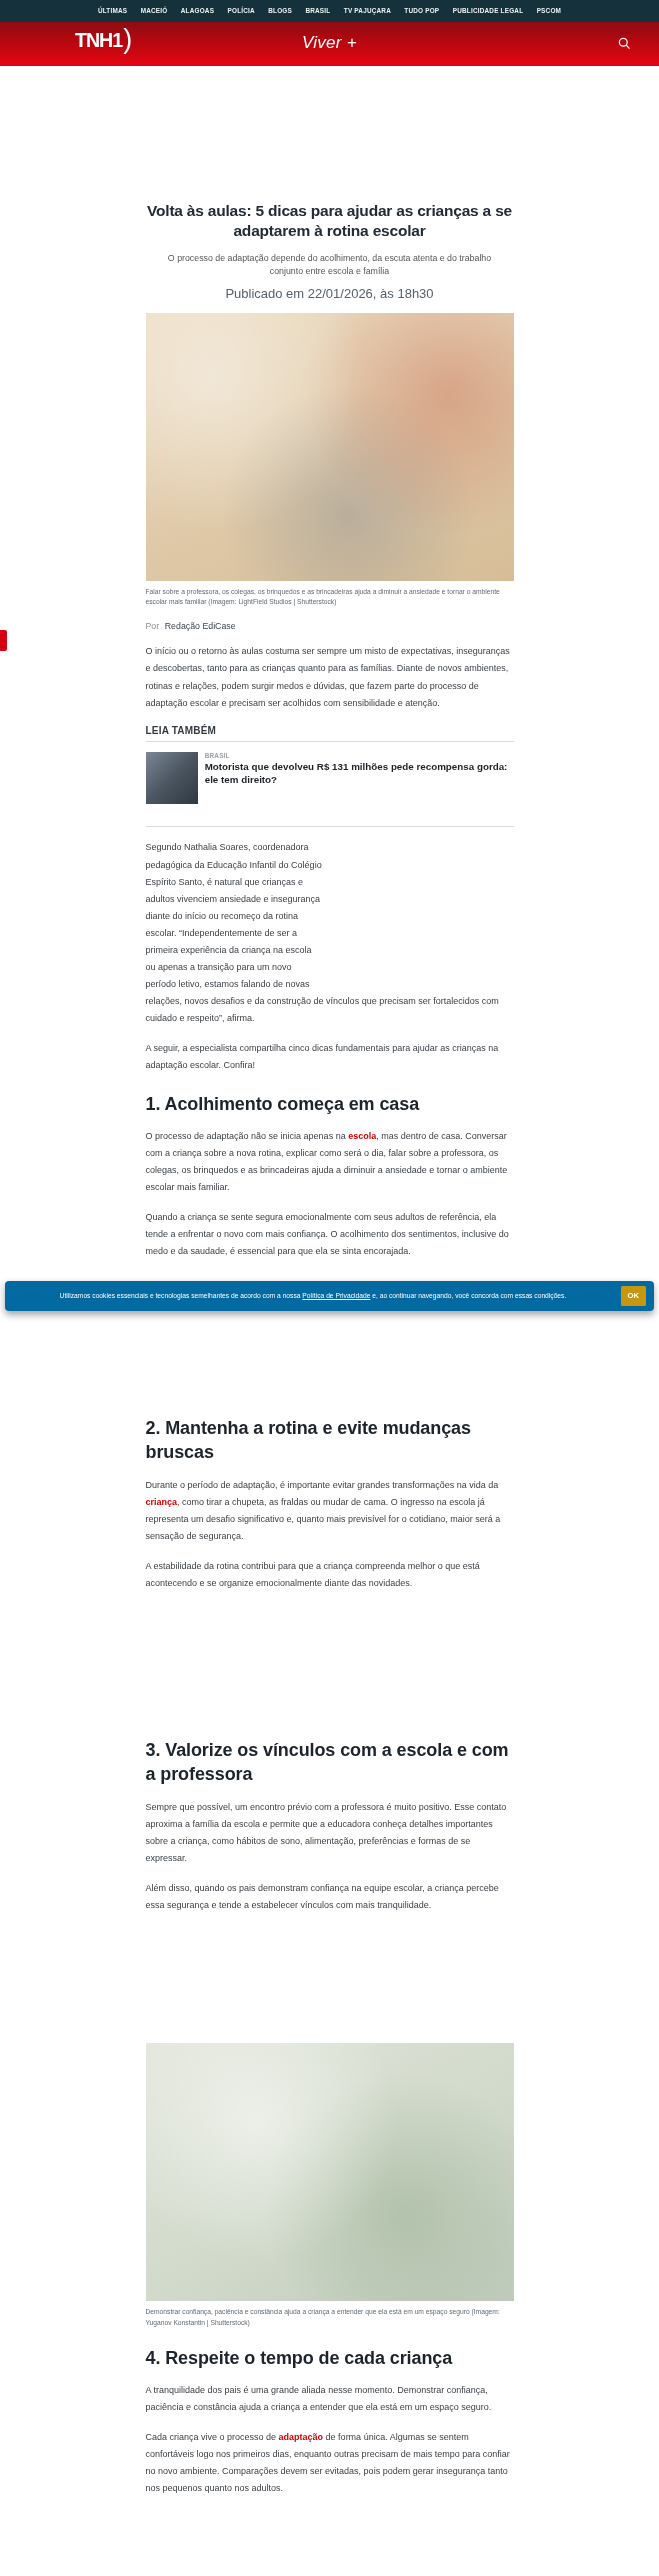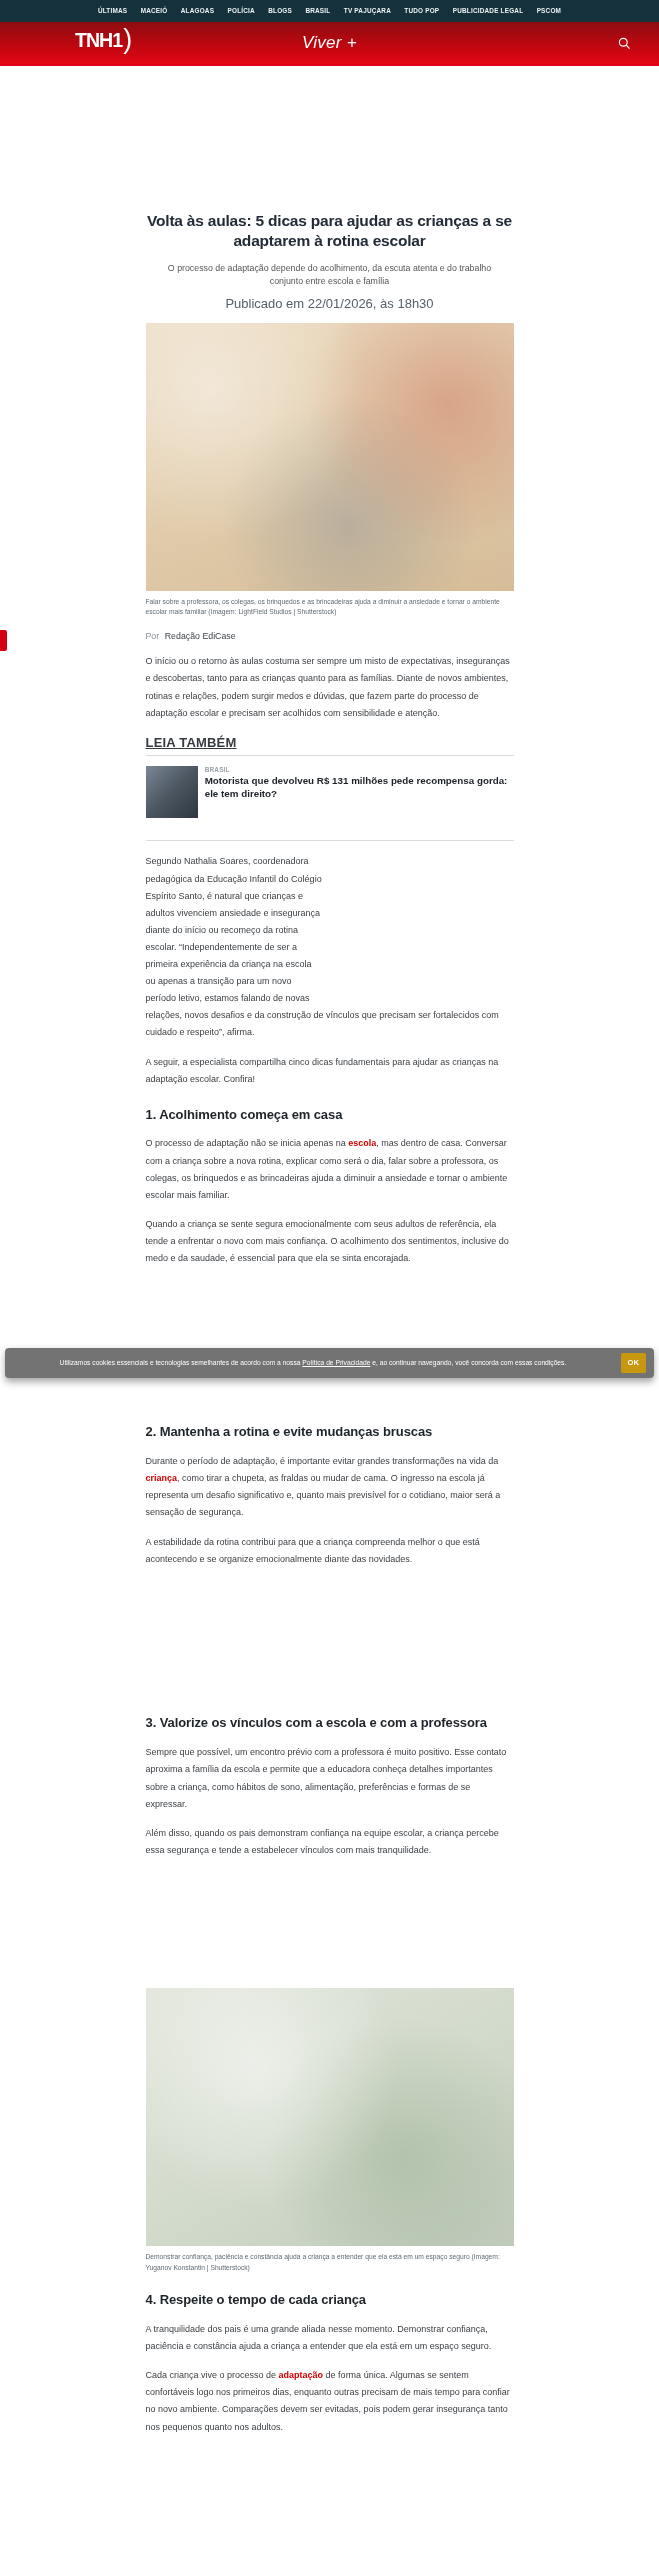--- a/index.html
+++ b/index.html
@@ -16,61 +16,61 @@
   .logo .paren { font-weight:normal; font-size:27px; margin-left:1px; transform:translateY(-1.5px); }
   .channel { flex:1; text-align:center; color:#fff; font-size:17px; font-weight:300; letter-spacing:0.3px;font-style:italic; }
   .search-btn { position:absolute; right:28px; top:14.4px; width:14.4px; height:14.4px; cursor:pointer; }
 
   
   .side-tab { position:absolute; left:0; top:630px; width:6.7px; height:20.6px; background:#d40012; border-radius:0 2.1px 2.1px 0; cursor:pointer; }
 
   
   .article { width:368px; margin:0 auto; }
   .gap-a { height:124px; }
-  h1.title { margin-top:21px; text-align:center; color:#232c36; font-size:15.5px; line-height:1.32; font-weight:bold; letter-spacing:-0.2px; }
+  h1.title { margin-top:11px; text-align:center; color:#232c36; font-size:15.5px; line-height:1.32; font-weight:bold; letter-spacing:-0.2px; }
   .subtitle { margin:10.3px auto 0; max-width:340px; text-align:center; color:#555; font-size:8.8px; line-height:1.5; }
   .published { margin-top:8.2px; text-align:center; color:#55606a; font-size:13px; }
   .hero { margin-top:11.3px; width:368px; height:268px;
     background: radial-gradient(circle at 18% 25%, rgba(255,255,255,.45), transparent 42%),
                 radial-gradient(circle at 82% 30%, rgba(190,60,40,.28), transparent 40%),
                 radial-gradient(circle at 55% 75%, rgba(60,90,130,.22), transparent 45%),
                 linear-gradient(160deg,#ecdcc2 0%,#e0caa9 55%,#d6bd97 100%); }
   .figcap { margin-top:6.2px; color:#5f6a72; font-size:6.7px; line-height:1.55; }
   .byline { margin-top:13.4px; font-size:8.8px; }
   .byline .pre { color:#8a8f94; margin-right:3.1px; }
   .byline .who { color:#3c434a; font-weight:normal;text-align:center; }
   p.body { margin-top:12.4px; color:#3a3f44; font-size:9px; line-height:1.9; }
   p.body a.inline-link, span.inline-link { color:#d40000; font-weight:bold; text-decoration:none; cursor:pointer; }
 
   .leia-tambem { margin-top:13.4px; }
-  .leia-tambem .lbl { color:#353b41; font-size:13px; font-weight:bold; letter-spacing:0.2px;text-decoration:underline; }
+  .leia-tambem .lbl { color:#353b41; font-size:10px; font-weight:bold; letter-spacing:0.2px; }
   .leia-tambem hr, .related-end hr { border:none; border-top:0.5px solid #d9dcdE; margin-top:5.2px; }
   .related-row { display:flex; gap:17.5px; margin-top:9.3px; min-height:61px; }
   .rel-card { flex:1; display:flex; gap:7.2px; cursor:pointer; }
   .rel-thumb { width:52px; height:52px; flex:0 0 52px; }
   .rel-thumb.t1 { background:linear-gradient(135deg,#24357c 0%,#101528 55%,#05070d 100%),linear-gradient(#000,#000); box-shadow:inset 0 0 0 1.5px #1b2f6e; }
   .rel-thumb.t2 { background:linear-gradient(135deg,#7b8796 0%,#4c5661 50%,#2e3740 100%); }
   .rel-kicker { color:#9aa0a6; font-size:6.4px; font-weight:bold; letter-spacing:0.2px; }
   .rel-title { margin-top:2.1px; color:#1d2228; font-size:9.8px; font-weight:bold; line-height:1.32; }
   .related-end { margin-top:13.4px; }
 
   .ad-slot { float:right; width:180px; height:134px; margin:3.1px 0 5.2px 10.3px; }
   .clear { clear:both; }
 
-  h2.sec { margin-top:17.5px; color:#1e242b; font-size:13px; font-weight:bold; letter-spacing:-0.1px; line-height:1.35; }
+  h2.sec { margin-top:17.5px; color:#1e242b; font-size:18px; font-weight:bold; letter-spacing:-0.1px; line-height:1.35; }
   .spacer-b { height:138px; } .spacer-c { height:129px; } .spacer-d { height:129px; }
   .spacer-e { height:144px; }
 
   .photo2 { width:368px; height:258px;
     background: radial-gradient(circle at 30% 30%, rgba(255,255,255,.5), transparent 45%),
                 radial-gradient(circle at 70% 65%, rgba(120,150,110,.3), transparent 45%),
                 linear-gradient(150deg,#e3e7dc 0%,#cfd8c9 60%,#bfcabb 100%); }
 
   
-  .cookiebar { position:absolute; left:5.2px; right:5.2px; top:1348px; background:#737373; border-radius:4.1px; box-shadow:0 3.1px 7.2px rgba(0,0,0,.35); display:flex; align-items:center; padding:5.2px 8.2px; z-index:30; }
+  .cookiebar { position:absolute; left:5.2px; right:5.2px; top:1281px; background:#0369a1; border-radius:4.1px; box-shadow:0 3.1px 7.2px rgba(0,0,0,.35); display:flex; align-items:center; padding:5.2px 8.2px; z-index:30; }
   .cookiebar .ck-text { flex:1; color:#fff; font-size:6.7px; text-align:center; }
   .cookiebar .ck-text a { color:#fff; text-decoration:underline; cursor:pointer; }
   .cookiebar .ck-ok { background:#c7970f; color:#fff; font-weight:bold; font-size:7.7px; border:none; padding:5.2px 6.7px; border-radius:1.5px; cursor:pointer; margin-left:8.2px; }
 </style>
 </head>
 <body>
 
 <div class="page">
 
   <nav class="topnav">

